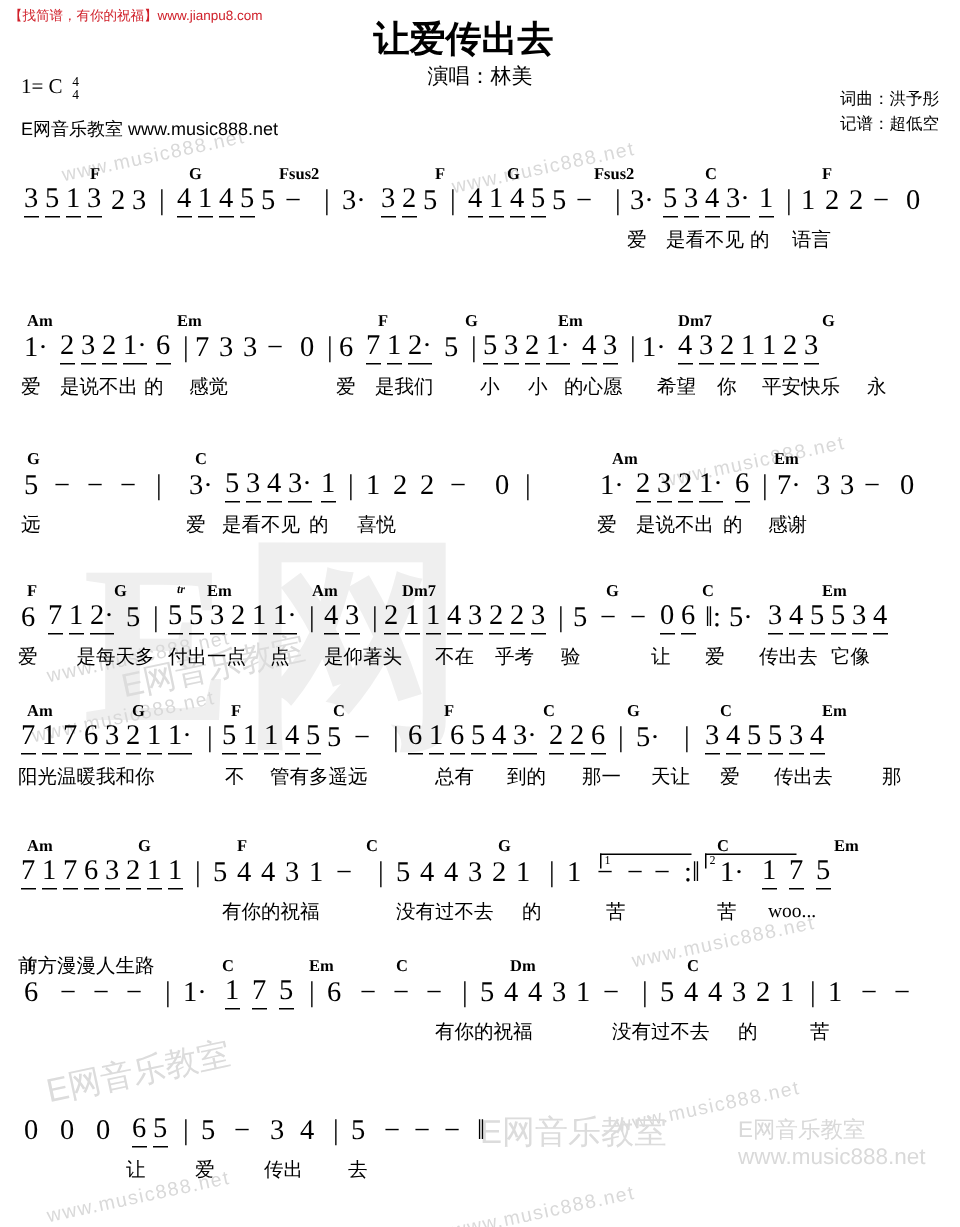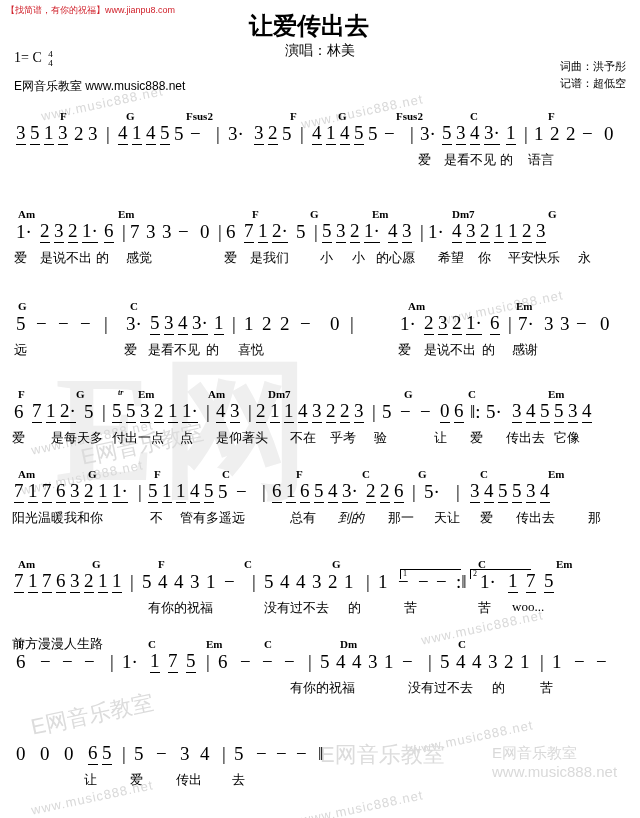--- a/index.html
+++ b/index.html
@@ -412,21 +412,21 @@
         <span style="left: 498px; border-bottom: 1px solid rgb(0, 0, 0); padding-bottom: 1px; line-height: 20px;">5</span>
         <span style="left: 512px; border-bottom: 1px solid rgb(0, 0, 0); padding-bottom: 1px; line-height: 20px;">5</span>
         <span style="left: 526px; border-bottom: 1px solid rgb(0, 0, 0); padding-bottom: 1px; line-height: 20px;">3</span>
         <span style="left: 540px; border-bottom: 1px solid rgb(0, 0, 0); padding-bottom: 1px; line-height: 20px;">4</span>
       </div>
       <div class="lyrics">
         <span style="left: 12px;">阳光温暖我和你</span>
         <span style="left: 150px;">不</span>
         <span style="left: 180px;">管有多遥远</span>
         <span style="left: 290px;">总有</span>
-        <span style="left: 338px; font-style: italic;">到的</span>
+        <span style="left: 338px;">到的</span>
         <span style="left: 388px;">那一</span>
         <span style="left: 434px;">天让</span>
         <span style="left: 480px;">爱</span>
         <span style="left: 516px;">传出去</span>
         <span style="left: 588px;">那</span>
       </div>
     </div>
     <div class="line" style="top: 558px;">
       <div class="chords">
         <span style="left: 18px;">Am</span>

